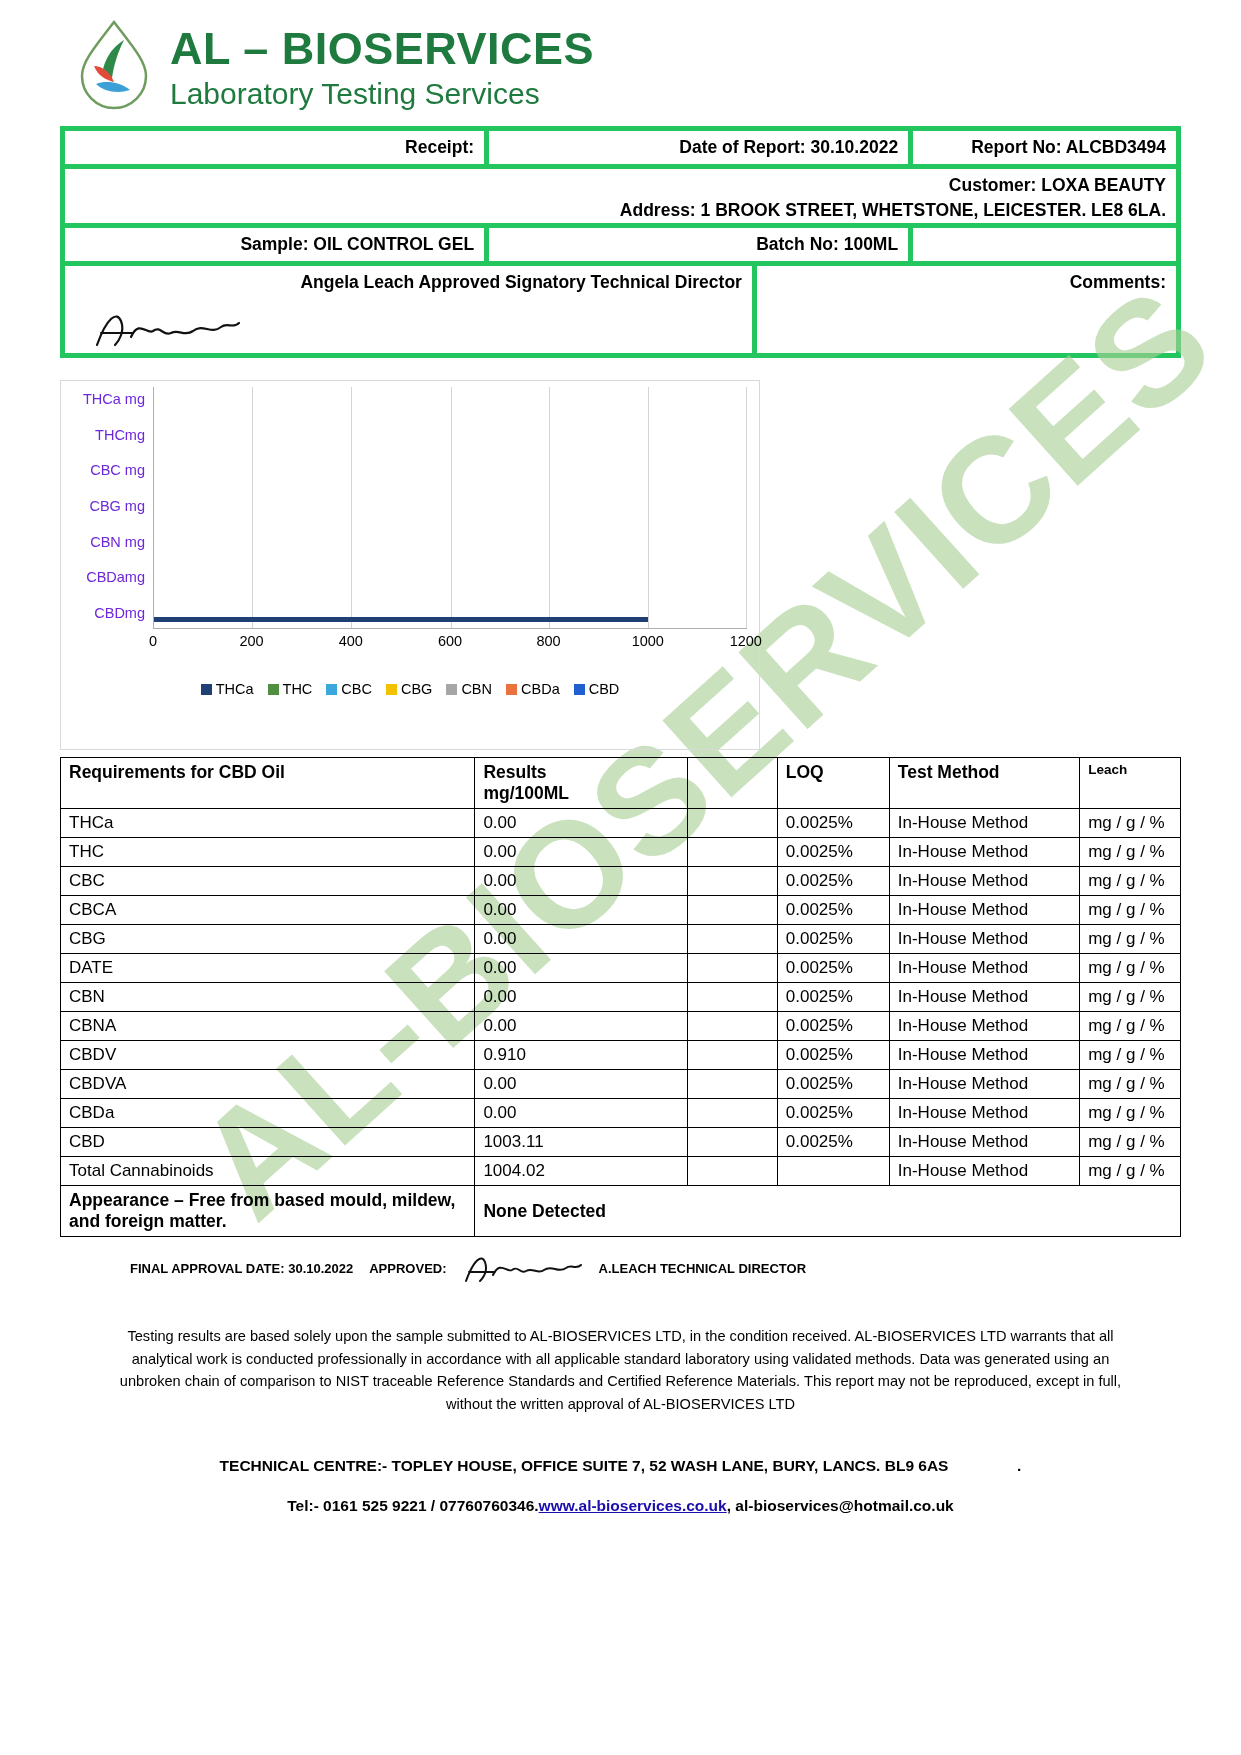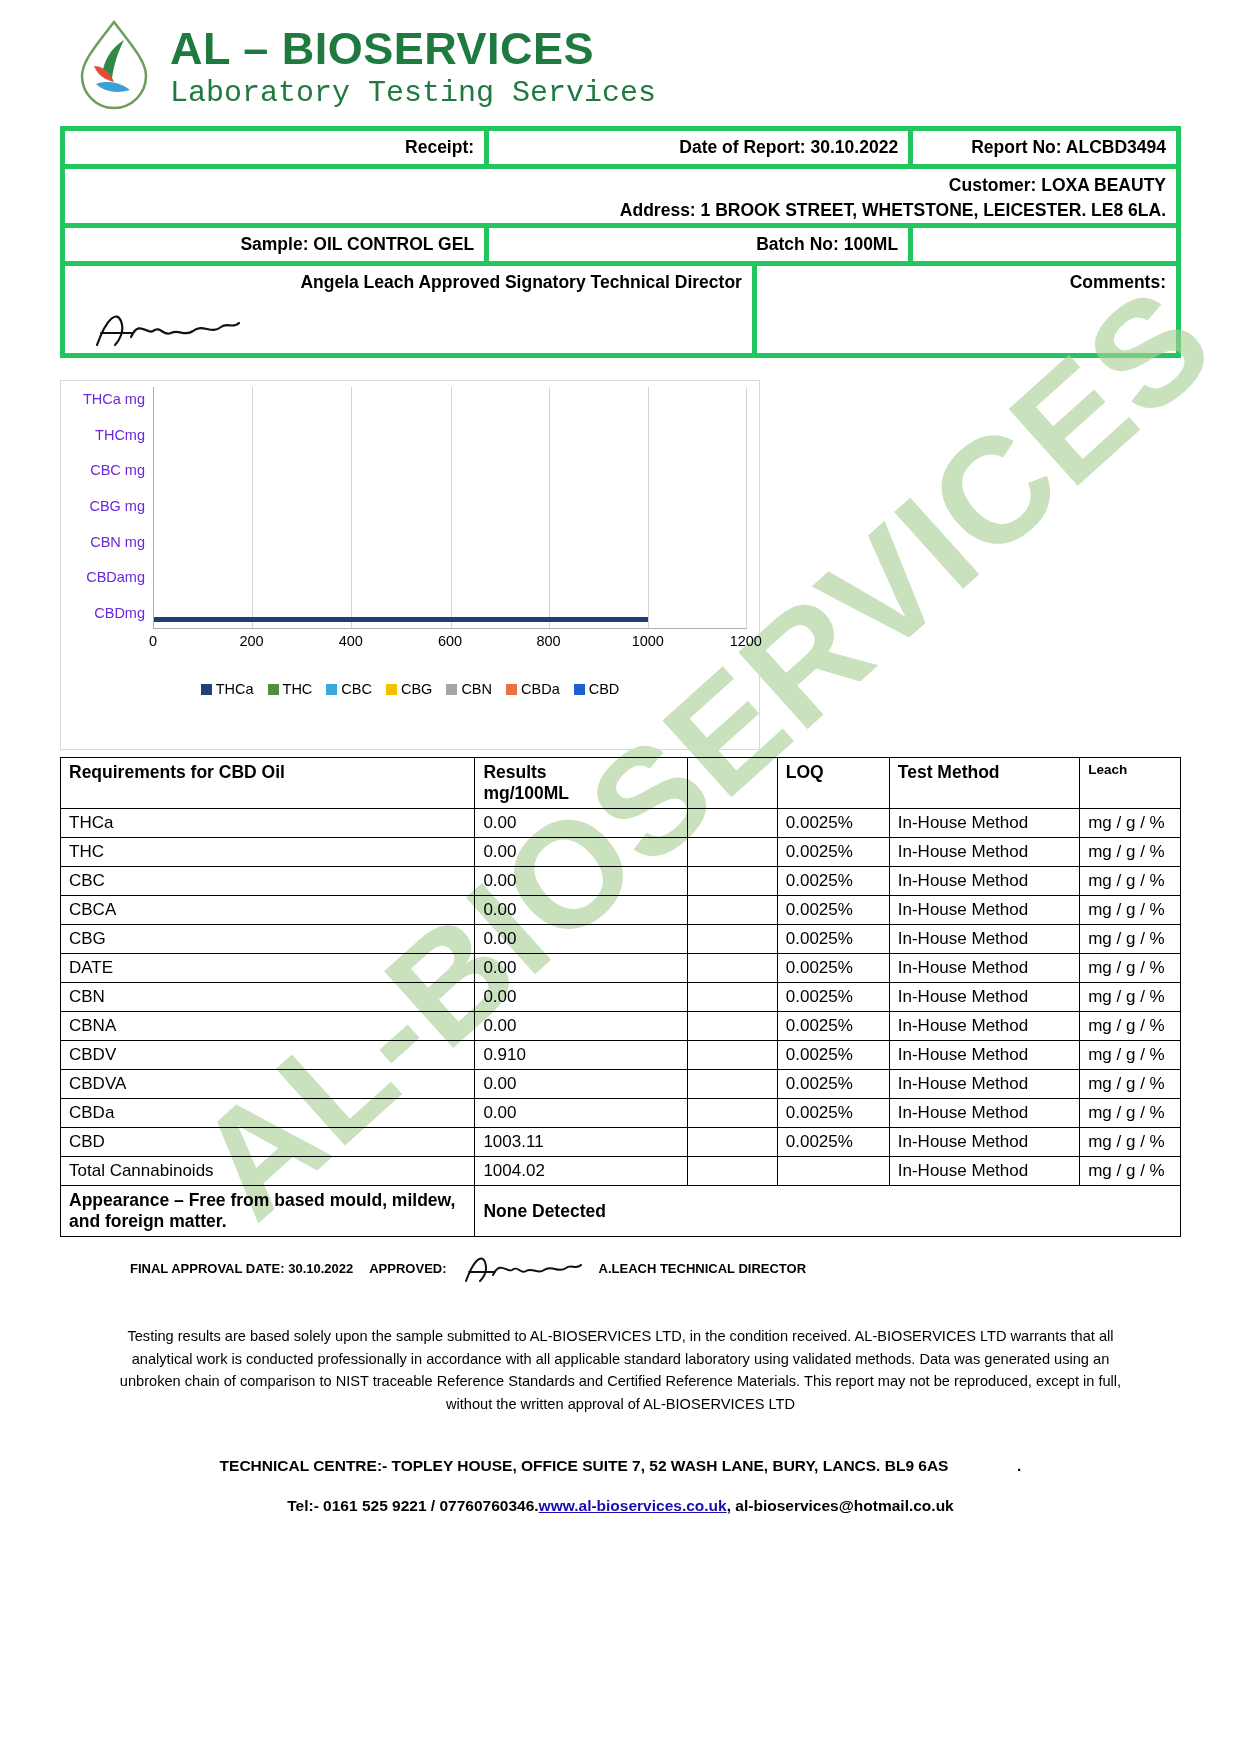--- a/index.html
+++ b/index.html
@@ -67,21 +67,20 @@
     line-height: 1;
     letter-spacing: .5px;
     margin-top: 8px;
   }
   .brand-sub {
     font-size: 30px;
     color: #1f7a3f;
     line-height: 1.1;
     margin-top: 6px;
     font-weight: 400;
-    font-family: Liberation Mono, monospace;
   }
 
   
   table.info {
     width: 100%;
     border-collapse: collapse;
     table-layout: fixed;
   }
   table.info td {
     border: 5px solid #22c55e;

